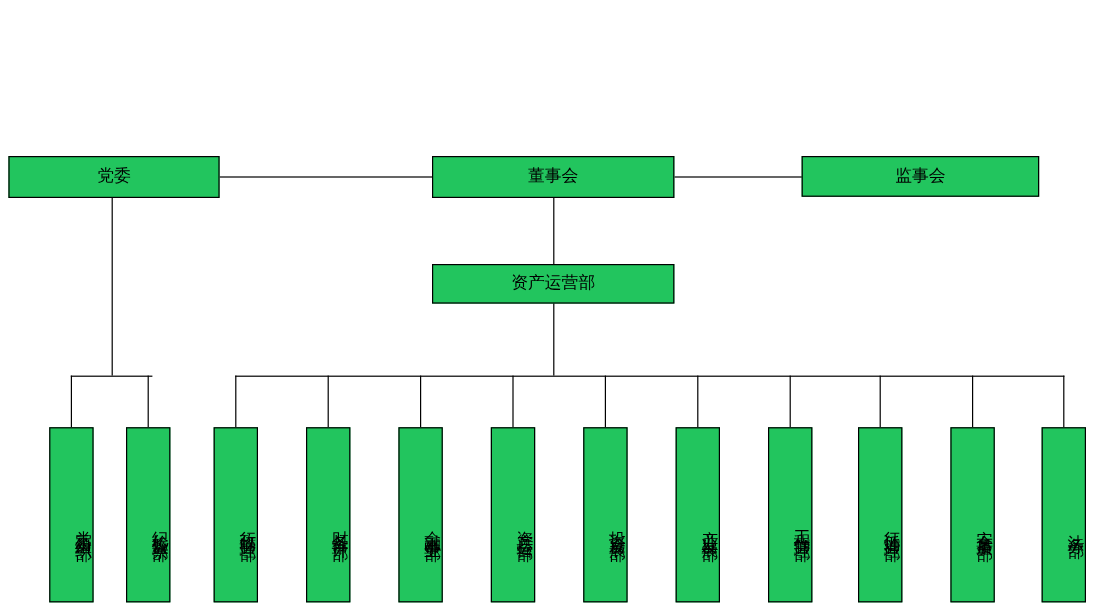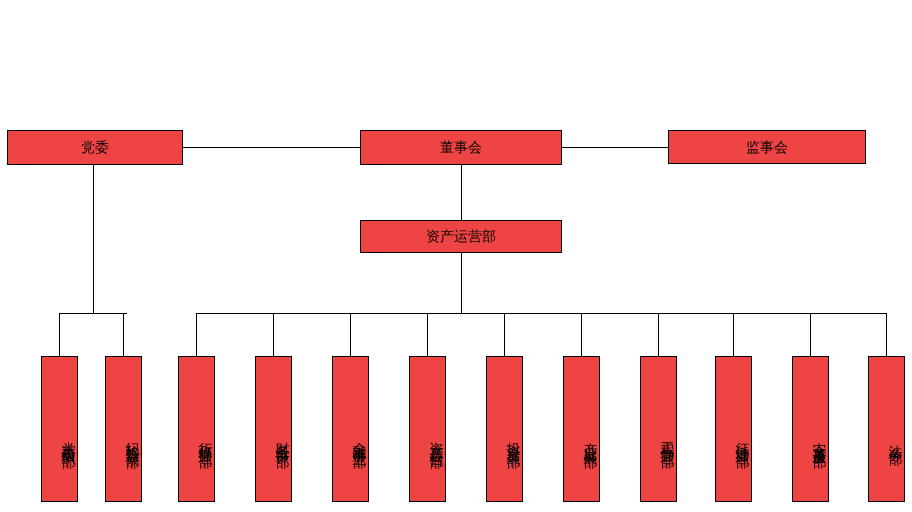--- a/index.html
+++ b/index.html
@@ -29,21 +29,21 @@
     font-size: 25px;
     font-weight: bold;
     letter-spacing: 0px;
     font-family: "DejaVu Serif", "Liberation Serif", serif;
     white-space: nowrap;
   }
   .node {
     position: absolute;
     box-sizing: border-box;
     border: 1px solid #000000;
-    background: #ef4444;
+    background: #22c55e;
     display: flex;
     align-items: center;
     justify-content: center;
     font-size: 14px;
     line-height: 1.15;
   }
   .node.top {
     font-size: 14px;
   }
   .node.dept {

